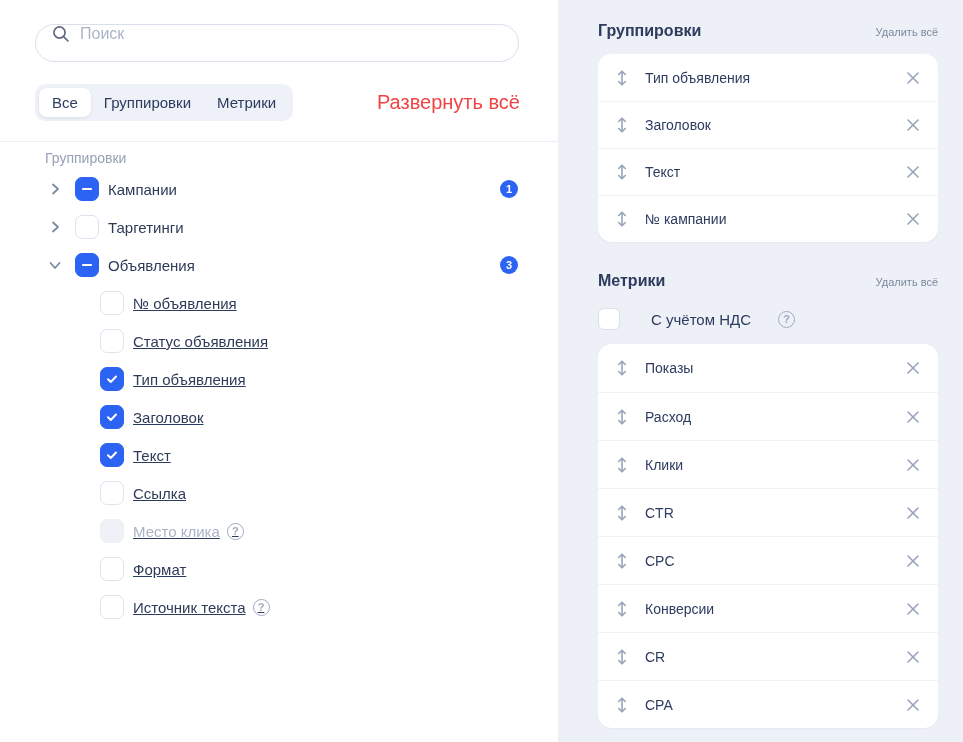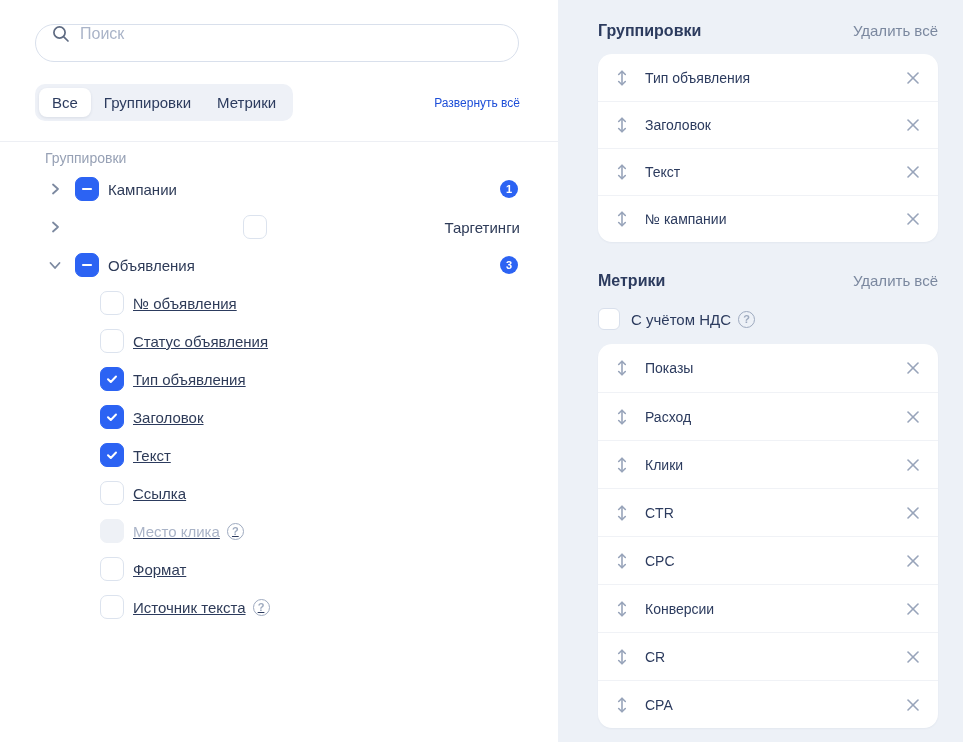--- a/index.html
+++ b/index.html
@@ -36,30 +36,30 @@
   .seg {
     display: inline-flex; background: #eef1f7; border-radius: 10px;
     padding: 4px; align-items: center;
   }
   .seg-tab {
     padding: 6px 13px; font-size: 15px; font-weight: 500;
     color: #2c3b5e; border-radius: 8px; cursor: pointer; white-space: nowrap;
   }
   .seg-tab.active { background: #fff; box-shadow: 0 1px 3px rgba(30,45,80,.10); }
   .expand-all {
-    margin-left: auto; font-size: 12px; color: #1d4ed8; cursor: pointer; white-space: nowrap; text-align: right;
+    margin-left: auto; font-size: 20px; color: #ef4444; cursor: pointer; white-space: nowrap; text-align: right;
   }
 
   .left-divider { height: 1px; background: #edeff4; margin: 20px -38px 0 -35px; }
 
   .section-label { margin-top: 8px; font-size: 14px; color: #97a1b5; padding-left: 10px; }
 
   .tree { margin-top: 4px; }
   .tree-row { height: 38px; display: flex; align-items: center; }
-  .tree-row.lvl0 { padding-left: 12px; justify-content: space-between; }
+  .tree-row.lvl0 { padding-left: 12px; }
   .tree-row.lvl1 { padding-left: 65px; text-decoration: underline; }
   .chev { width: 16px; height: 16px; display: inline-flex; align-items: center; justify-content: center; margin-right: 12px; cursor: pointer; }
   .cb {
     width: 24px; height: 24px; border-radius: 7px; flex: 0 0 auto;
     border: 1px solid #dce3ee; background: #fff; cursor: pointer;
     display: inline-flex; align-items: center; justify-content: center;
   }
   .cb.checked, .cb.indeterminate { background: #2c63f3; border-color: #2c63f3; }
   .tree-row.disabled .cb { background: #eef1f6; border-color: #eef1f6; }
   .tree-lbl { margin-left: 9px; font-size: 15px; color: #2e3b58; }
@@ -77,36 +77,36 @@
     display: inline-flex; align-items: center; justify-content: center;
   }
 
   
   .right-panel {
     flex: 1; background: #edf1f7;
     padding: 22px 25px 0 40px;
   }
   .rp-header { display: flex; align-items: baseline; }
   .rp-title { font-size: 16px; font-weight: 700; color: #2c3b5e; }
-  .rp-clear { margin-left: auto; font-size: 15px; color: #7b889f; cursor: pointer; }
+  .rp-clear { margin-left: auto; font-size: 11px; color: #7b889f; cursor: pointer; }
 
   .chip-card {
     margin-top: 14px; background: #fff; border-radius: 14px;
     box-shadow: 0 1px 2px rgba(40,60,100,.05); overflow: hidden;
   }
   .chip {
     height: 47px; display: flex; align-items: center; padding: 0 18px;
   }
   .chip + .chip { border-top: 1px solid #f0f2f6; }
   .drag { width: 12px; height: 20px; display: inline-flex; cursor: grab; flex: 0 0 auto; }
   .chip-lbl { margin-left: 17px; font-size: 14px; color: #2c3b5e; }
   .chip-x { margin-left: auto; width: 14px; height: 14px; display: inline-flex; cursor: pointer; }
 
   .metrics-section { margin-top: 30px; }
-  .vat-row { margin-top: 18px; display: flex; align-items: center; }
+  .vat-row { margin-top: 18px; display: flex; align-items: center; gap: 20px; }
   .vat-cb {
     width: 22px; height: 22px; border-radius: 6px;
     border: 1px solid #d9e0ec; background: #fff; cursor: pointer; flex: 0 0 auto;
   }
   .vat-lbl { margin-left: 11px; font-size: 15px; color: #2c3b5e; }
   .metrics-card .chip { height: 48px; }
 </style>
 </head>
 <body>
 

